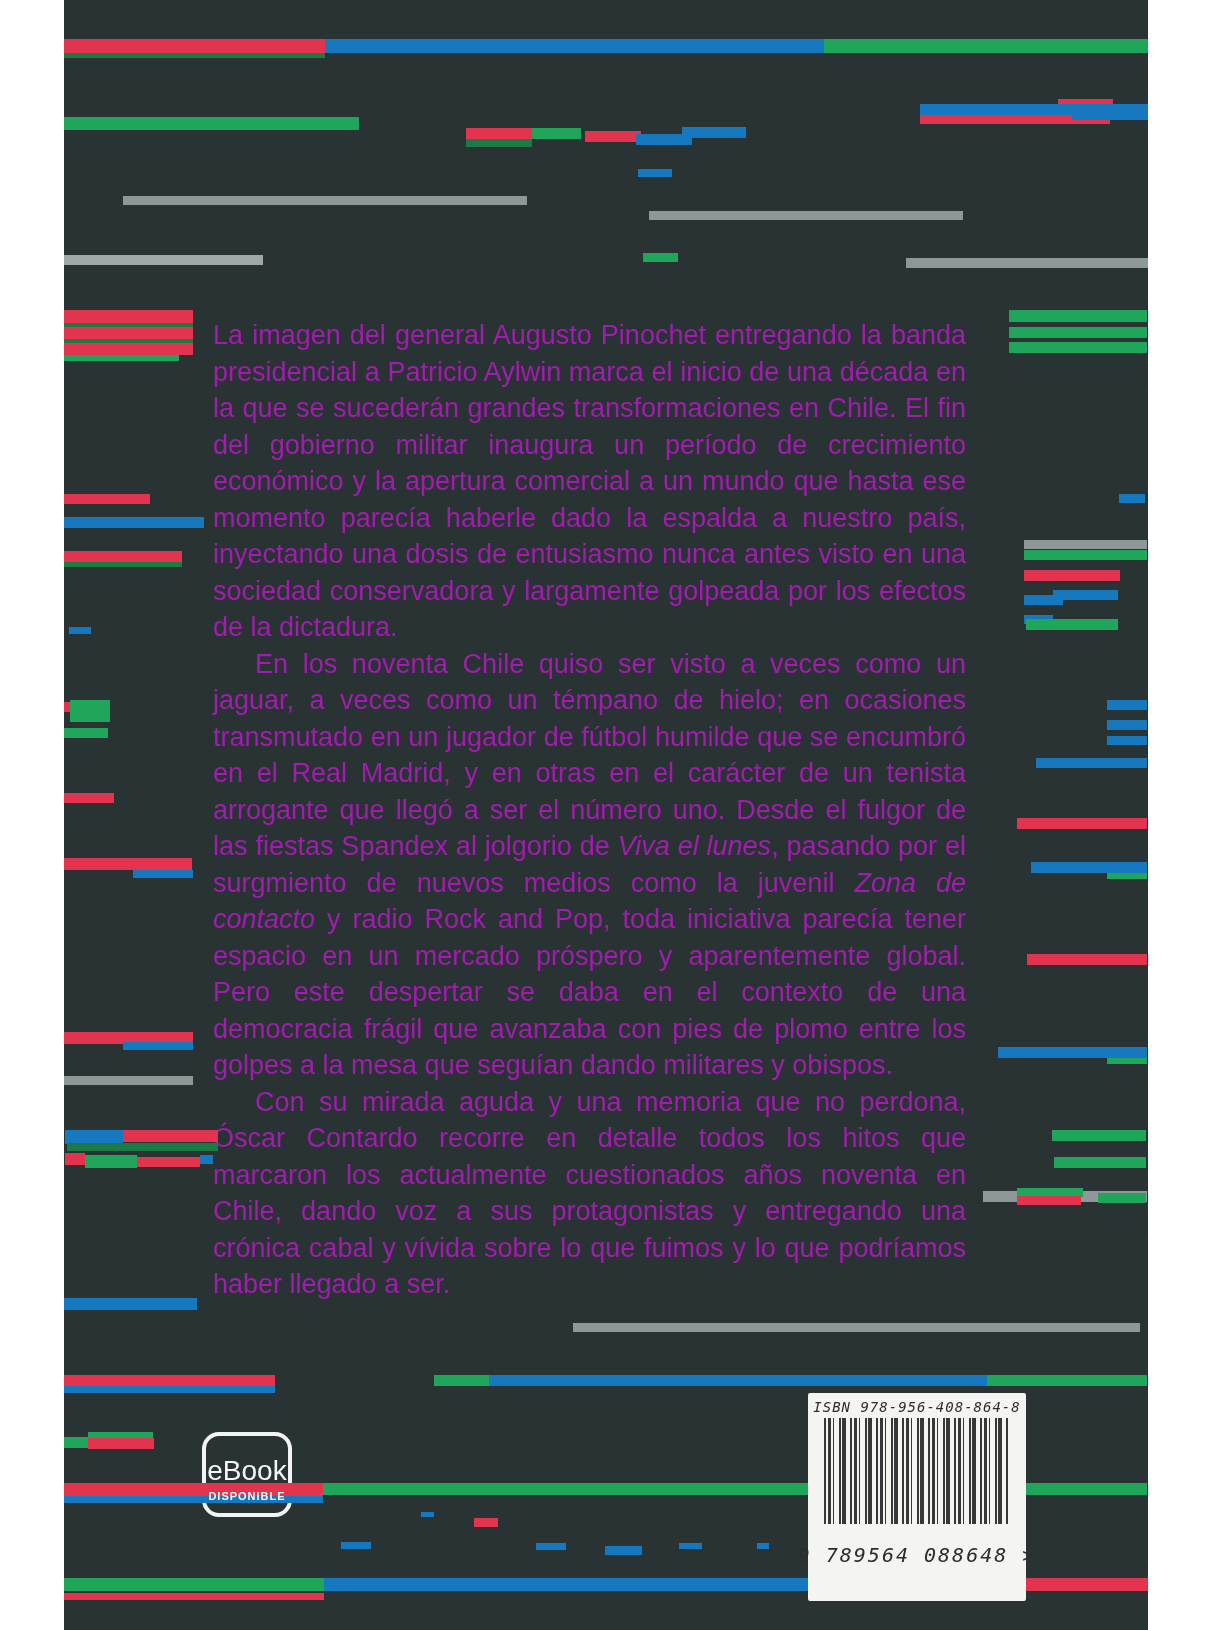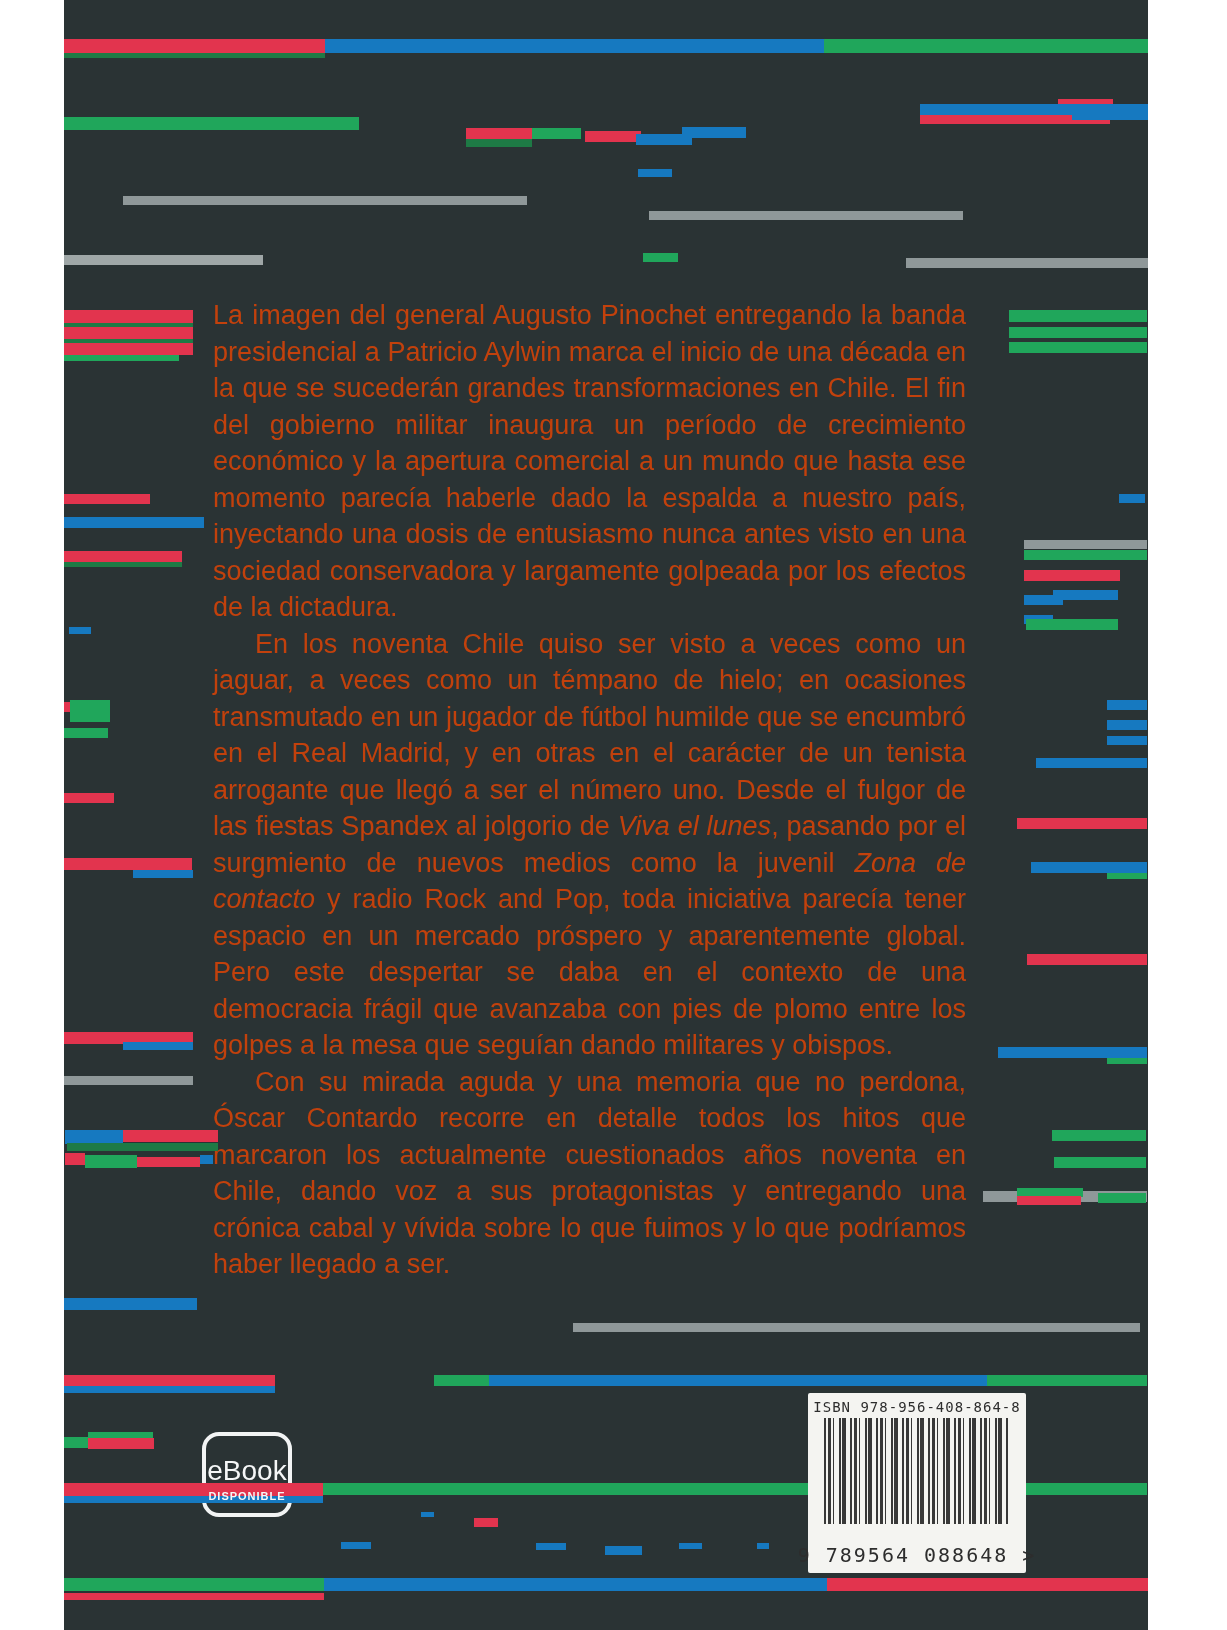--- a/index.html
+++ b/index.html
@@ -1,37 +1,37 @@
 <!DOCTYPE html>
 <html><head>
 <meta charset="utf-8">
 <style>
   html,body{margin:0;padding:0;background:#ffffff;}
   #stage{position:relative;width:1227px;height:1630px;background:#ffffff;overflow:hidden;
          font-family:"Liberation Sans",sans-serif;}
   #cover{position:absolute;left:64px;top:0;width:1084px;height:1630px;background:#2a3334;z-index:0;}
   #bars{position:absolute;left:0;top:0;width:1227px;height:1630px;z-index:2;pointer-events:none;}
   .bar{position:absolute;}
-  #synopsis{position:absolute;left:213px;top:297px;width:753px;z-index:1;
-            color:#c2410c;font-size:27px;line-height:36.5px;text-align:justify;}
+  #synopsis{position:absolute;left:213px;top:317px;width:753px;z-index:1;
+            color:#a21caf;font-size:27px;line-height:36.5px;text-align:justify;}
   #synopsis p{margin:0;text-indent:42px;}
   #synopsis p:first-child{text-indent:0;}
   #synopsis .it{font-style:italic;}
   
   #ebook-badge{position:absolute;left:202px;top:1432px;width:90px;height:85px;
                border:4px solid #f2f4f4;border-radius:17px;box-sizing:border-box;z-index:1;}
   #ebook-badge-labels{position:absolute;left:202px;top:1432px;width:90px;height:85px;z-index:3;
                       display:flex;flex-direction:column;align-items:center;justify-content:center;
                       color:#f5f7f7;text-align:center;}
   #ebook-title{font-size:28px;font-weight:500;letter-spacing:0;line-height:30px;margin-top:10px;}
   #ebook-sub{font-size:11px;font-weight:bold;letter-spacing:1px;line-height:14px;margin-top:3px;}
   
-  #barcode-box{position:absolute;left:808px;top:1393px;width:218px;height:180px;background:#f4f4f1;
+  #barcode-box{position:absolute;left:808px;top:1393px;width:218px;height:208px;background:#f4f4f1;
                z-index:4;border-radius:2px;display:flex;flex-direction:column;align-items:center;
-               font-family:"DejaVu Sans Mono",monospace;color:#2d2d2d;}
+               font-family:"DejaVu Sans Mono",monospace;color:#2d2d2d;font-style:italic;}
   #isbn-label{font-size:14px;letter-spacing:1px;margin-top:6px;white-space:nowrap;}
   #barcode-bars{width:186px;height:106px;margin-top:3px;
      background:
        repeating-linear-gradient(90deg,
          #383838 0 2px,#f4f4f1 2px 4px,
          #383838 4px 7px,#f4f4f1 7px 9px,
          #383838 9px 10px,#f4f4f1 10px 15px,
          #383838 15px 17px,#f4f4f1 17px 18px,
          #383838 18px 22px,#f4f4f1 22px 26px);}
   #barcode-number{font-size:20px;letter-spacing:2px;margin-top:19px;white-space:nowrap;}

